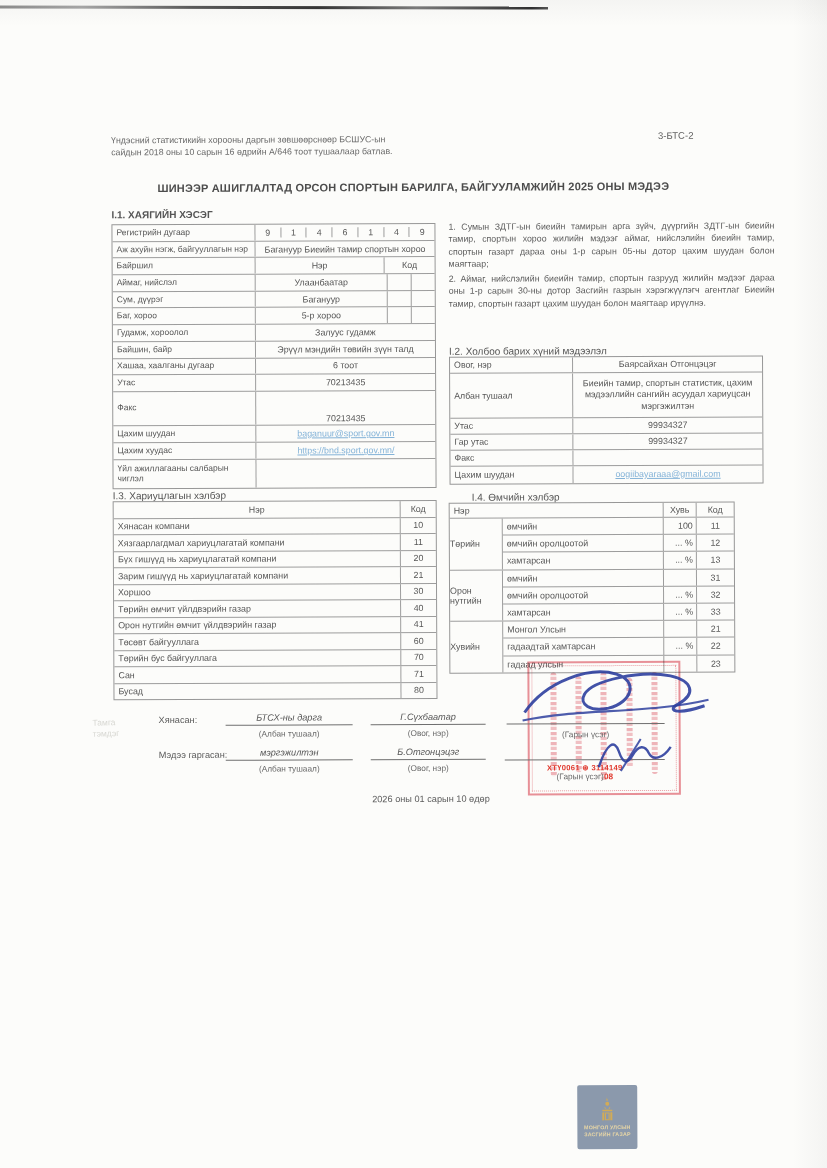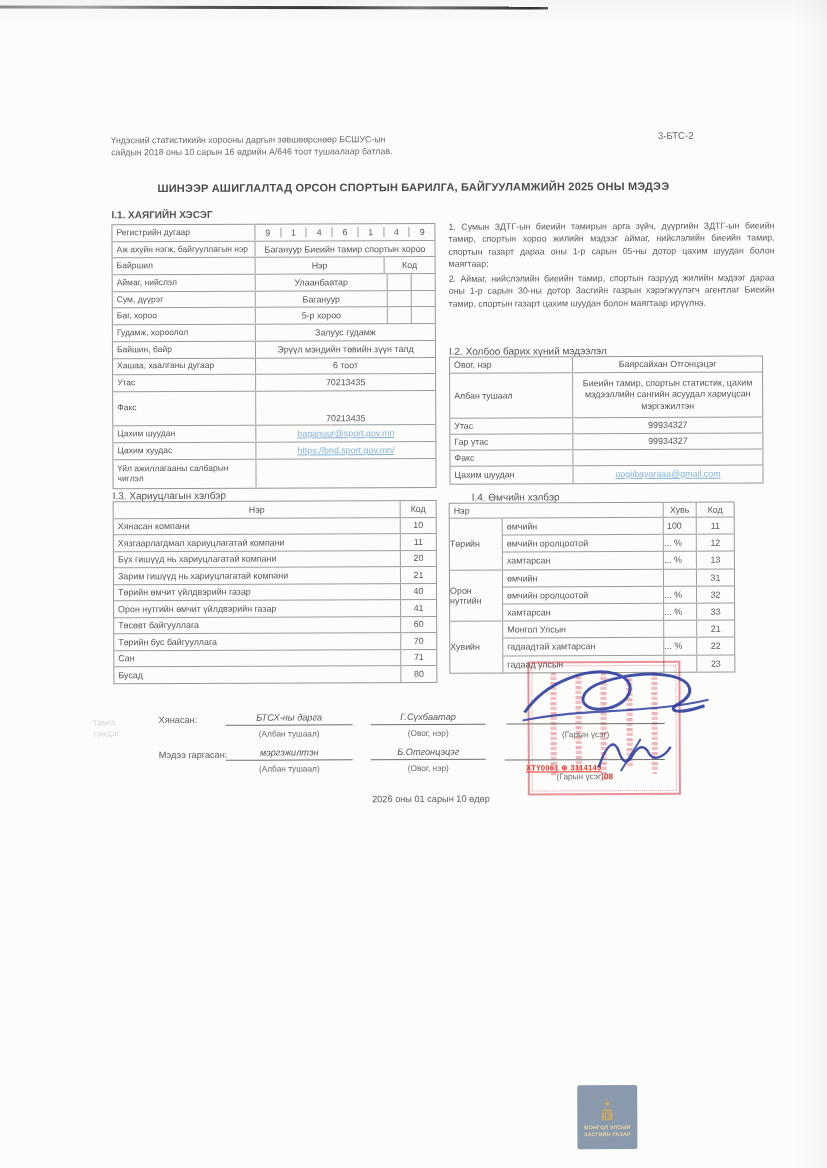--- a/index.html
+++ b/index.html
@@ -57,21 +57,21 @@
   .ohead{display:flex;height:14px;align-items:stretch;}
   .ohead .oname{flex:1;display:flex;align-items:center;padding:0 4px;}
   .opct{width:33px;border-left:1px solid #9d9d9d;display:flex;align-items:center;justify-content:center;box-sizing:border-box;}
   .ocode{width:38px;border-left:1px solid #9d9d9d;display:flex;align-items:center;justify-content:center;box-sizing:border-box;}
   .ogroup{display:flex;border-top:1px solid #9d9d9d;align-items:stretch;}
   .oglabel{width:52px;display:flex;align-items:center;padding:1px 0;line-height:1.15;box-sizing:border-box;}
   .ogrows{flex:1;display:flex;flex-direction:column;border-left:1px solid #9d9d9d;}
   .orow{display:flex;height:16.2px;border-top:1px solid #9d9d9d;align-items:stretch;}
   .orow:first-child{border-top:none;}
   .orow .oname{flex:1;display:flex;align-items:center;padding:0 4px;text-align:right;}
-  .pctval{justify-content:flex-end;padding-right:14px;}
+  .pctval{justify-content:flex-end;padding-right:3px;}
 
   
   .stampnote{left:92px;top:716px;font-size:8.5px;color:#d8d8d3;line-height:1.3;transform:rotate(-1deg);}
   .sig-label{font-size:9.2px;color:#5a5a5a;}
   .sigline{border-bottom:1px solid #6f6f6f;text-align:center;font-size:9.2px;color:#565656;height:13px;box-sizing:border-box;font-style:italic;}
   .sigcaption{text-align:center;font-size:8.3px;color:#6a6a6a;}
   .serial{color:#e0392e;font-weight:bold;font-size:7.6px;text-align:center;letter-spacing:0.3px;}
   .overlap08{color:#e0392e;font-weight:bold;}
   .dateline{left:300px;top:794px;width:260px;text-align:center;font-size:9.2px;color:#5a5a5a;}
 
@@ -240,20 +240,24 @@
         </div>
         <div class="frow" style="height: 15.5px;">
           <div class="rname">Бүх гишүүд нь хариуцлагатай компани</div>
           <div class="rcode">20</div>
         </div>
         <div class="frow" style="height: 15.5px;">
           <div class="rname">Зарим гишүүд нь хариуцлагатай компани</div>
           <div class="rcode">21</div>
         </div>
         <div class="frow" style="height: 15.5px;">
+          <div class="rname">Хоршоо</div>
+          <div class="rcode">30</div>
+        </div>
+        <div class="frow" style="height: 15.5px;">
           <div class="rname">Төрийн өмчит үйлдвэрийн газар</div>
           <div class="rcode">40</div>
         </div>
         <div class="frow" style="height: 15.5px;">
           <div class="rname">Орон нутгийн өмчит үйлдвэрийн газар</div>
           <div class="rcode">41</div>
         </div>
         <div class="frow" style="height: 15.5px;">
           <div class="rname">Төсөвт байгууллага</div>
           <div class="rcode">60</div>
@@ -363,21 +367,21 @@
     <div class="abs sigcaption" style="left:370px;top:728px;width:115px;">(Овог, нэр)</div>
     <div class="abs sigline" style="left:506px;top:712px;width:158px;"></div>
     <div class="abs sigcaption" style="left:506px;top:730px;width:158px;">(Гарын үсэг)</div>
 
     <div class="abs sig-label" style="left:158px;top:749px;">Мэдээ гаргасан:</div>
     <div class="abs sigline" style="left:225px;top:747px;width:127px;">мэргэжилтэн</div>
     <div class="abs sigcaption" style="left:225px;top:763px;width:127px;">(Албан тушаал)</div>
     <div class="abs sigline" style="left:370px;top:747px;width:115px;">Б.Отгонцэцэг</div>
     <div class="abs sigcaption" style="left:370px;top:763px;width:115px;">(Овог, нэр)</div>
     <div class="abs sigline" style="left:504px;top:748px;width:160px;"></div>
-    <div class="abs serial" style="left:483px;top:764px;width:160px;text-decoration:underline;">ХТҮ0061 ⊛ 3114149</div>
+    <div class="abs serial" style="left:504px;top:764px;width:160px;">ХТҮ0061 ⊛ 3114149</div>
     <div class="abs sigcaption" style="left:504px;top:772px;width:160px;"><span>(Гарын үсэг)</span><span class="overlap08">08</span></div>
 
     <div class="abs dateline">2026 оны 01 сарын 10 өдөр</div>
 
     <svg class="abs sigsvg" style="left:518px;top:663px;" width="195" height="72" viewBox="0 0 195 72">
       <path d="M6 50 C28 18 72 4 98 12 C120 19 114 40 90 46 C72 50 60 42 66 32 C74 18 122 8 152 14 C174 19 178 32 160 42 C148 48 156 54 186 44" stroke="#2e3f9e" stroke-width="3" fill="none" opacity="0.9"></path>
       <path d="M4 58 C60 46 130 52 190 38" stroke="#2e3f9e" stroke-width="2.2" fill="none" opacity="0.85"></path>
     </svg>
     <svg class="abs sigsvg" style="left:590px;top:736px;" width="84" height="40" viewBox="0 0 84 40">
       <path d="M8 32 C16 8 24 4 28 16 C32 28 36 30 42 20 C48 10 54 10 58 18 C62 26 72 24 80 12" stroke="#2e3f9e" stroke-width="2.4" fill="none" opacity="0.9"></path>

